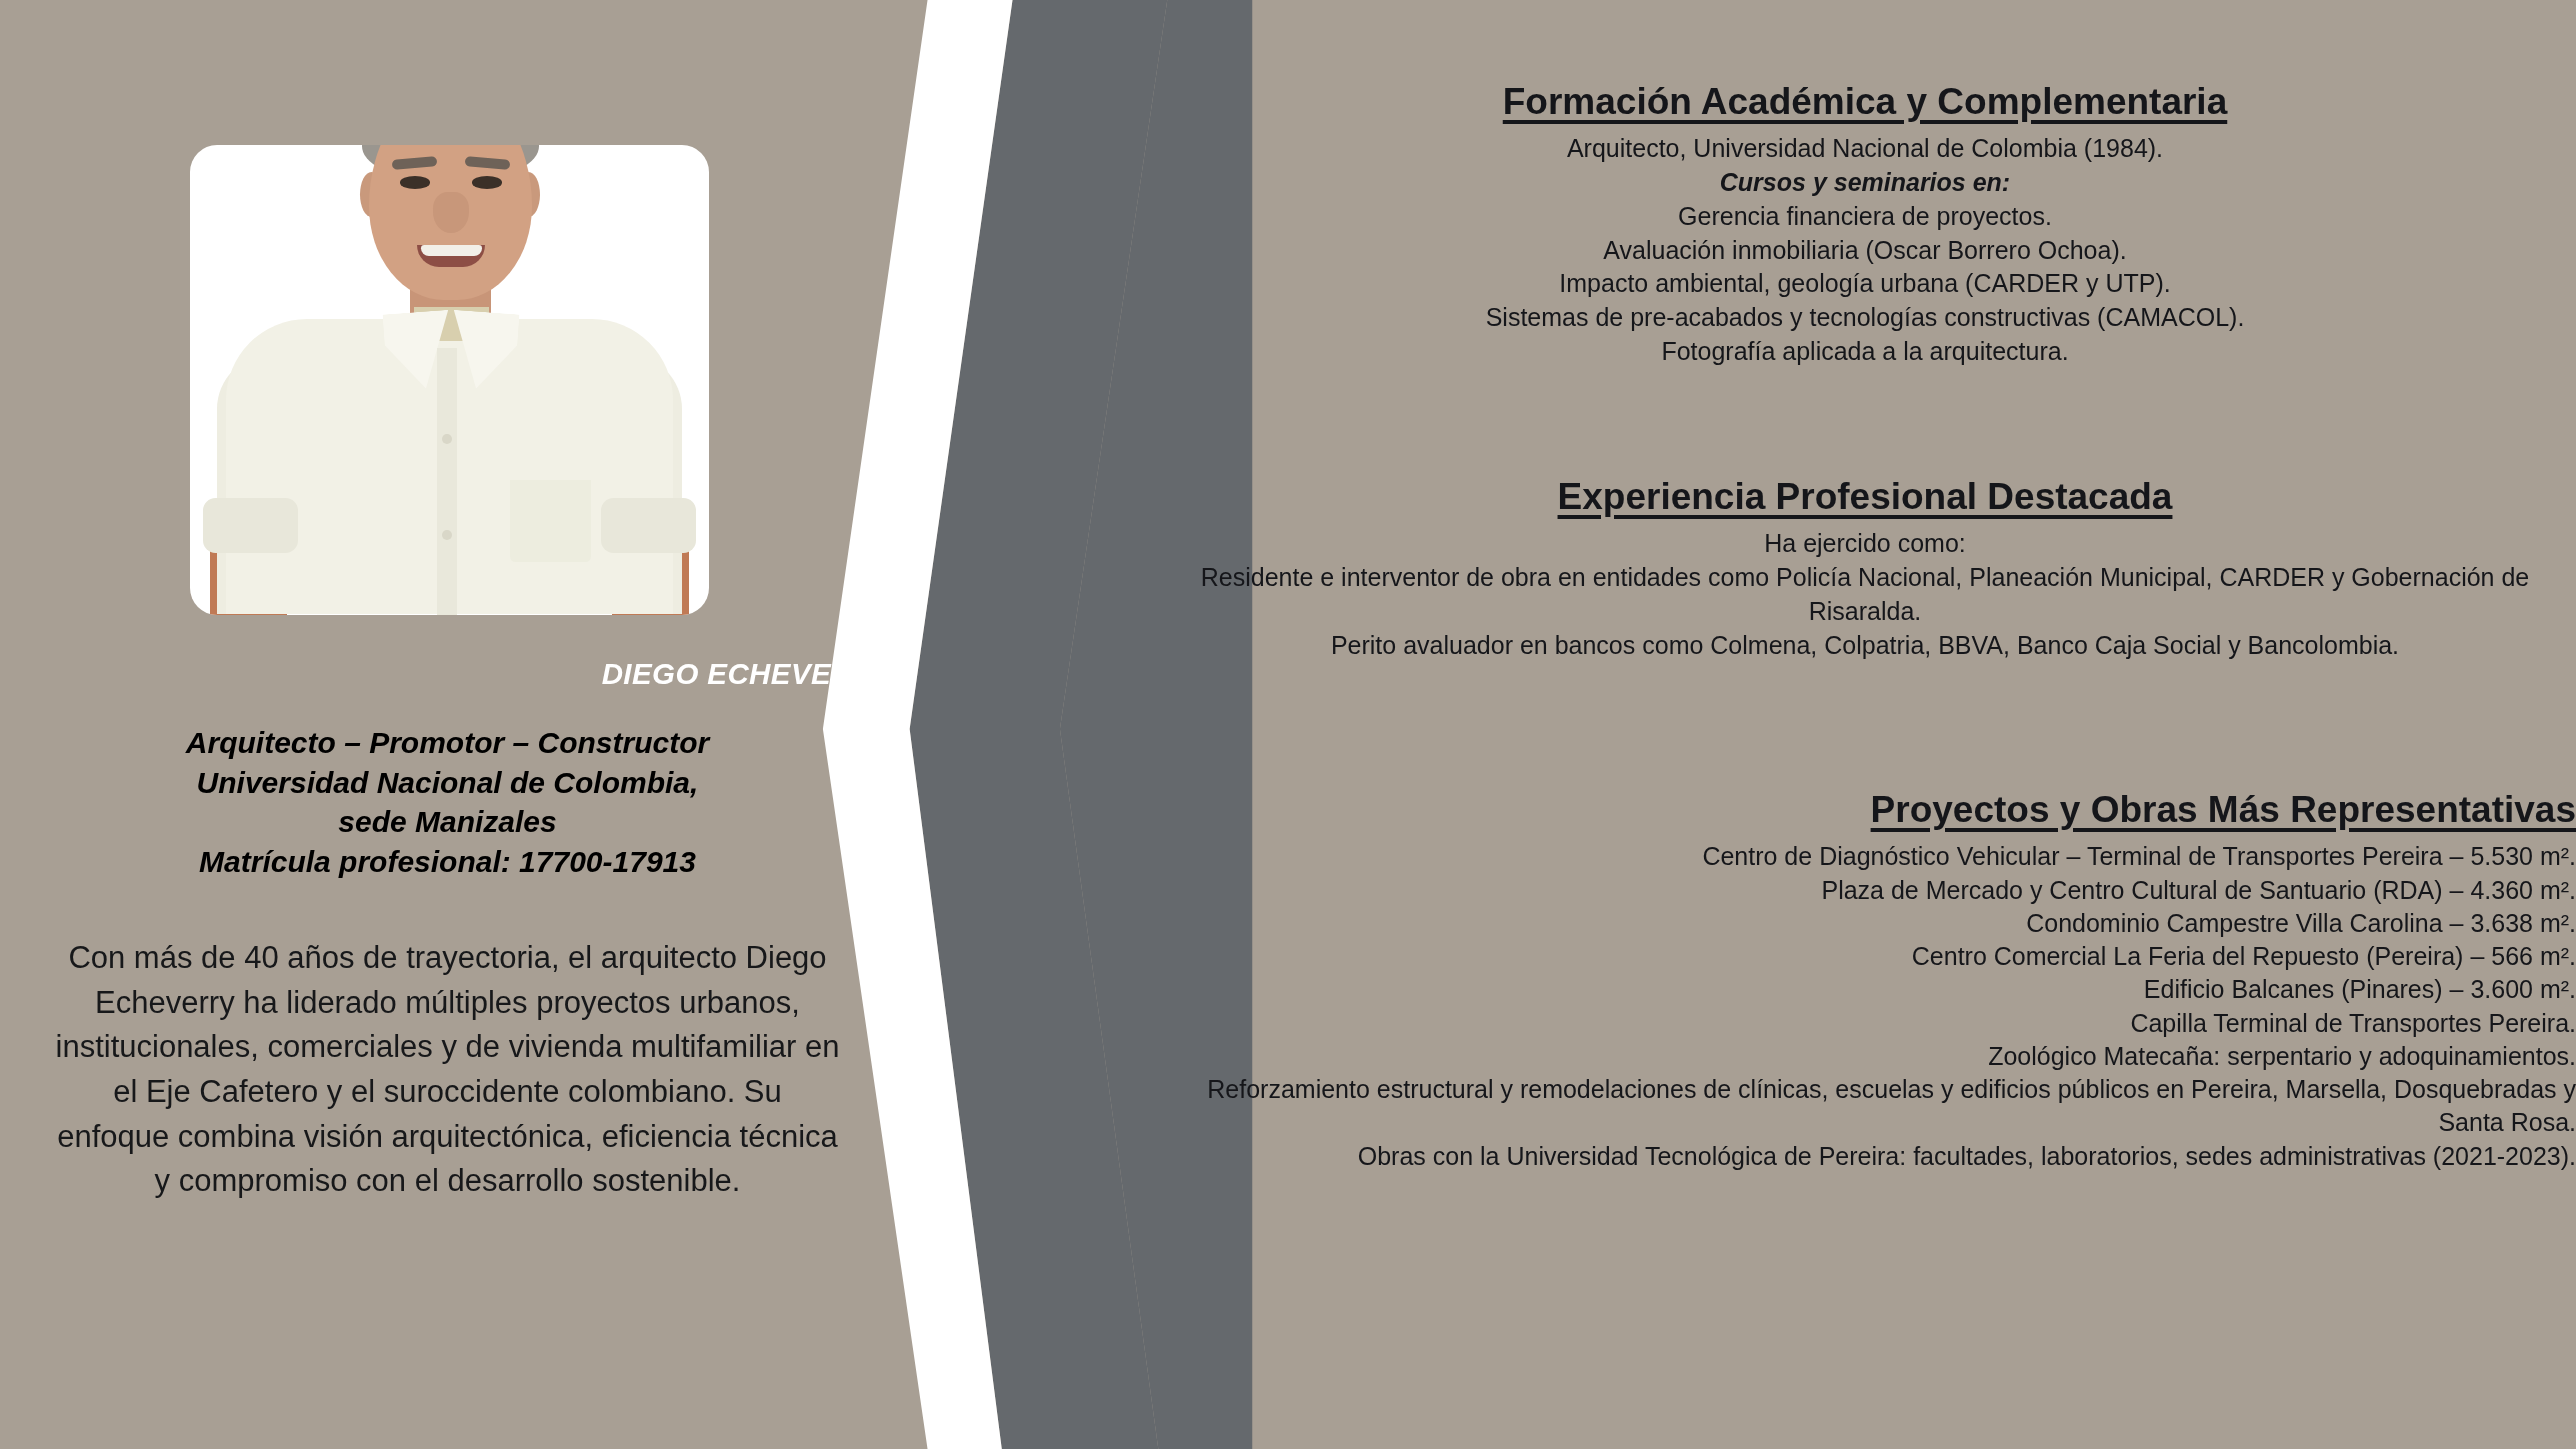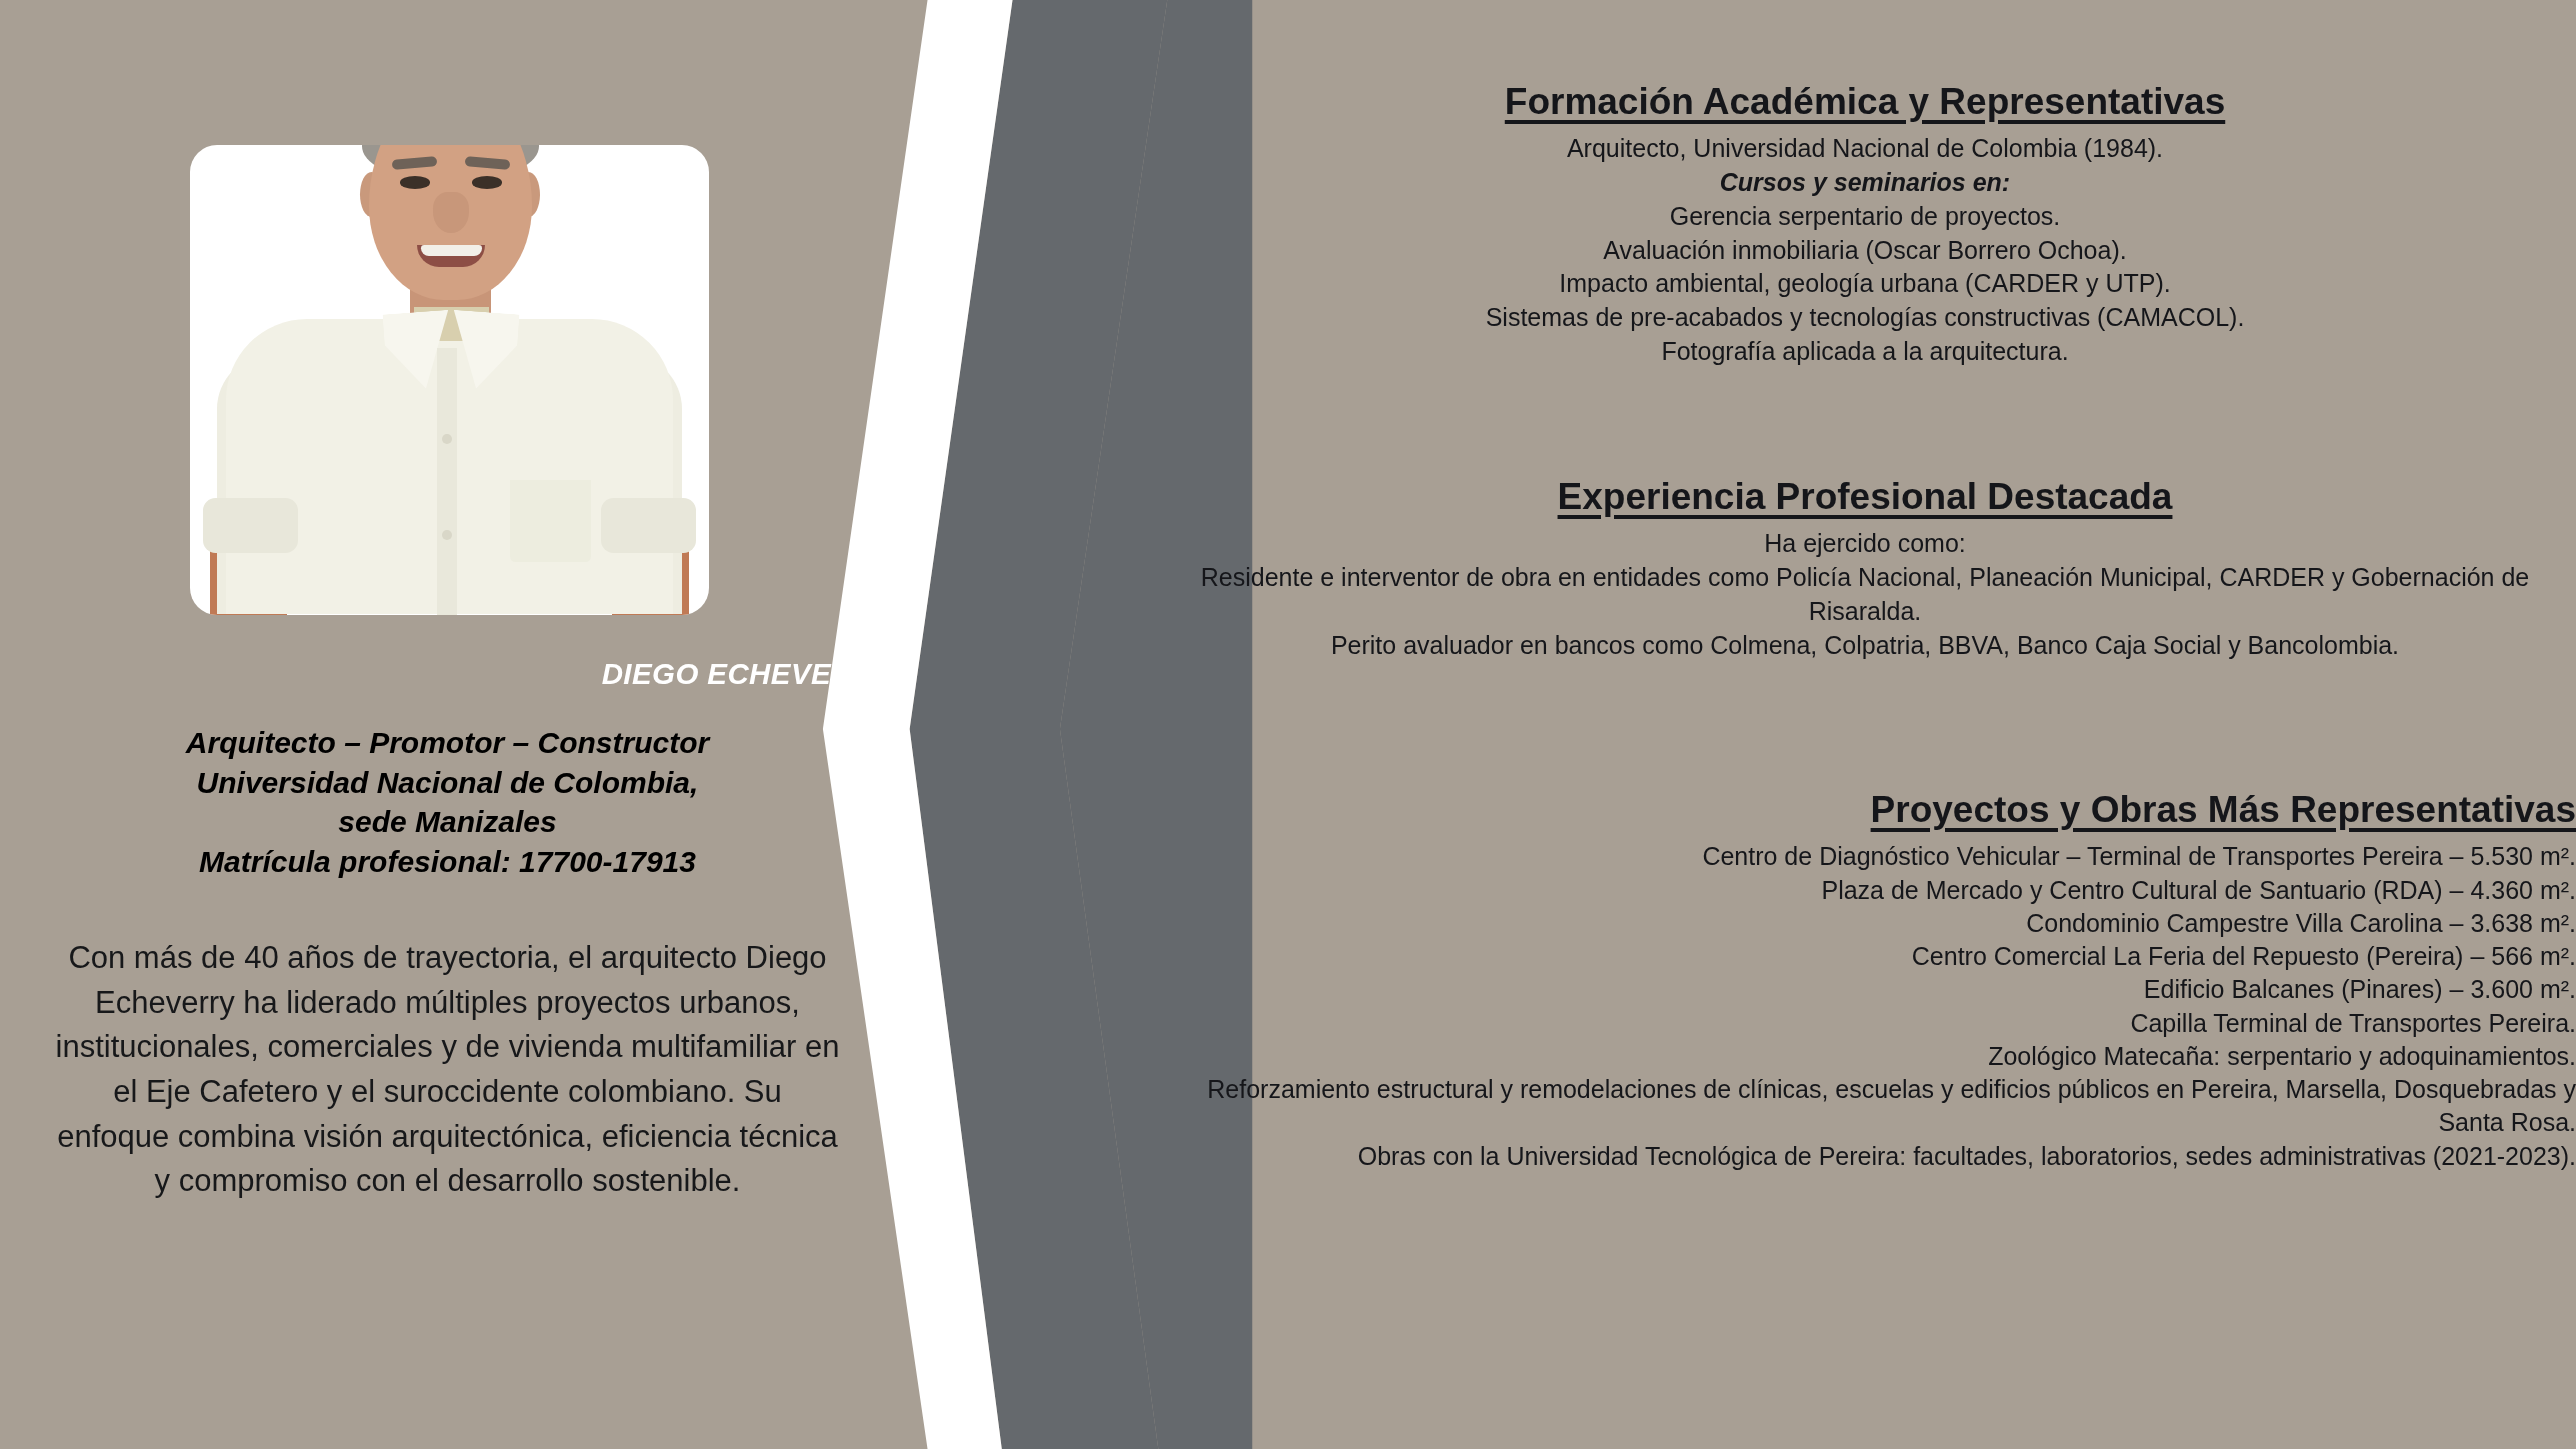--- a/index.html
+++ b/index.html
@@ -208,24 +208,24 @@
       <div>sede Manizales</div>
       <div>Matrícula profesional: 17700-17913</div>
     </div>
 
     <div id="bio-text">Con más de 40 años de trayectoria, el arquitecto Diego Echeverry ha liderado múltiples proyectos urbanos, institucionales, comerciales y de vivienda multifamiliar en el Eje Cafetero y el suroccidente colombiano. Su enfoque combina visión arquitectónica, eficiencia técnica y compromiso con el desarrollo sostenible.</div>
   </div>
 
   <div id="right-col">
 
     <div class="sec" id="sec-formacion">
-      <div class="sec-title"> Formación Académica y Representativas</div>
+      <div class="sec-title"> Formación Académica y Complementaria</div>
       <p class="sec-line">Arquitecto, Universidad Nacional de Colombia (1984).</p>
       <p class="sec-line strong">Cursos y seminarios en:</p>
-      <p class="sec-line">Gerencia serpentario de proyectos.</p>
+      <p class="sec-line">Gerencia financiera de proyectos.</p>
       <p class="sec-line">Avaluación inmobiliaria (Oscar Borrero Ochoa).</p>
       <p class="sec-line">Impacto ambiental, geología urbana (CARDER y UTP).</p>
       <p class="sec-line">Sistemas de pre-acabados y tecnologías constructivas (CAMACOL).</p>
       <p class="sec-line">Fotografía aplicada a la arquitectura.</p>
     </div>
 
     <div class="sec" id="sec-experiencia">
       <div class="sec-title">Experiencia Profesional Destacada</div>
       <p class="sec-line">Ha ejercido como:</p>
       <p class="sec-line">Residente e interventor de obra en entidades como Policía Nacional, Planeación Municipal, CARDER y Gobernación de Risaralda.</p>

